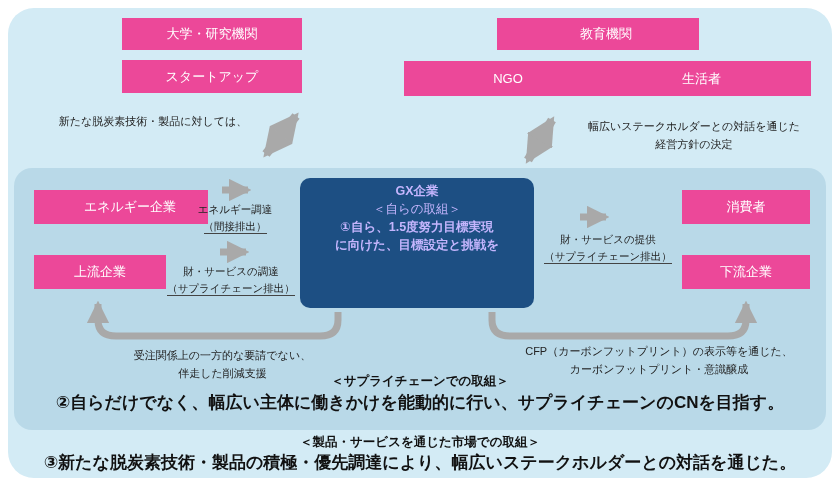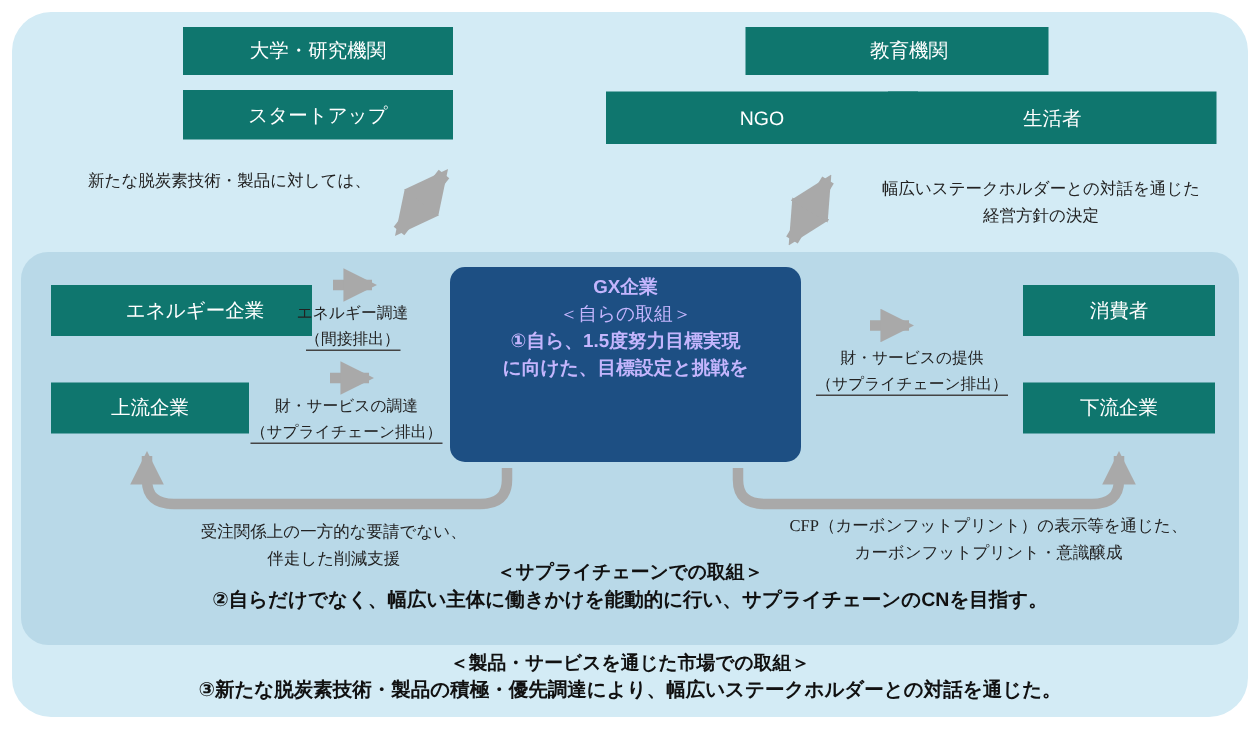--- a/index.html
+++ b/index.html
@@ -11,21 +11,21 @@
   #canvas{position:relative;width:840px;height:486px;overflow:hidden;}
   .outer-panel{
     position:absolute;left:8px;top:8px;width:824px;height:470px;
     background:#d3ebf5;border-radius:26px;
   }
   .inner-panel{
     position:absolute;left:14px;top:168px;width:812px;height:262px;
     background:#b9d9e8;border-radius:18px;
   }
   .navy-box{
-    position:absolute;background:#0f766e;color:#ffffff;
+    position:absolute;background:#ec4899;color:#ffffff;
     display:flex;align-items:center;justify-content:center;
     font-size:13px;text-align:center;line-height:1.2;
   }
   .gx-box{
     position:absolute;left:300px;top:178px;width:234px;height:130px;
     background:#1d4f83;color:#c4b5fd;border-radius:10px;
     display:flex;flex-direction:column;align-items:center;justify-content:flex-start;
     font-size:12.5px;line-height:1.45;text-align:center;padding:4px 8px;box-sizing:border-box;
   }
   .gx-box .gx-title{font-weight:bold;}
@@ -36,21 +36,21 @@
   .flow-label{
     position:absolute;font-size:10.5px;line-height:1.6;text-align:center;color:#222222;
   }
   .flow-label .underlined{border-bottom:1px solid #444444;padding-bottom:1px;}
   .section-heading{
     position:absolute;left:0;width:100%;text-align:center;
     font-size:12.5px;font-weight:bold;color:#111111;
   }
   .section-body{
     position:absolute;left:0;width:100%;text-align:center;
-    font-size:13px;font-weight:bold;color:#111111;
+    font-size:17px;font-weight:bold;color:#111111;
   }
   svg.arrows{position:absolute;left:0;top:0;width:840px;height:486px;pointer-events:none;}
 </style>
 </head>
 <body>
 
 <div id="canvas">
 
   <div class="outer-panel"></div>
   <div class="inner-panel"></div>
@@ -106,21 +106,21 @@
   </div>
   <div class="flow-label" style="left:538px;top:231px;width:140px;">
     <span>財・サービスの提供</span><br>
     <span class="underlined">（サプライチェーン排出）</span>
   </div>
 
   <div class="annotation" style="left:105px;top:346px;width:235px;">
     <span>受注関係上の一方的な要請でない、</span><br>
     <span>伴走した削減支援</span>
   </div>
-  <div class="annotation" style="left:493px;top:342px;width:332px;font-family:Liberation Serif, serif;">
+  <div class="annotation" style="left:493px;top:342px;width:332px;">
     <span>CFP（カーボンフットプリント）の表示等を通じた、</span><br>
     <span>カーボンフットプリント・意識醸成</span>
   </div>
 
   <div class="section-heading" style="top:373px;">＜サプライチェーンでの取組＞</div>
   <div class="section-body" style="top:391px;">②自らだけでなく、幅広い主体に働きかけを能動的に行い、サプライチェーンのCNを目指す。</div>
 
   <div class="section-heading" style="top:434px;">＜製品・サービスを通じた市場での取組＞</div>
   <div class="section-body" style="top:451px;">③新たな脱炭素技術・製品の積極・優先調達により、幅広いステークホルダーとの対話を通じた。</div>
 

